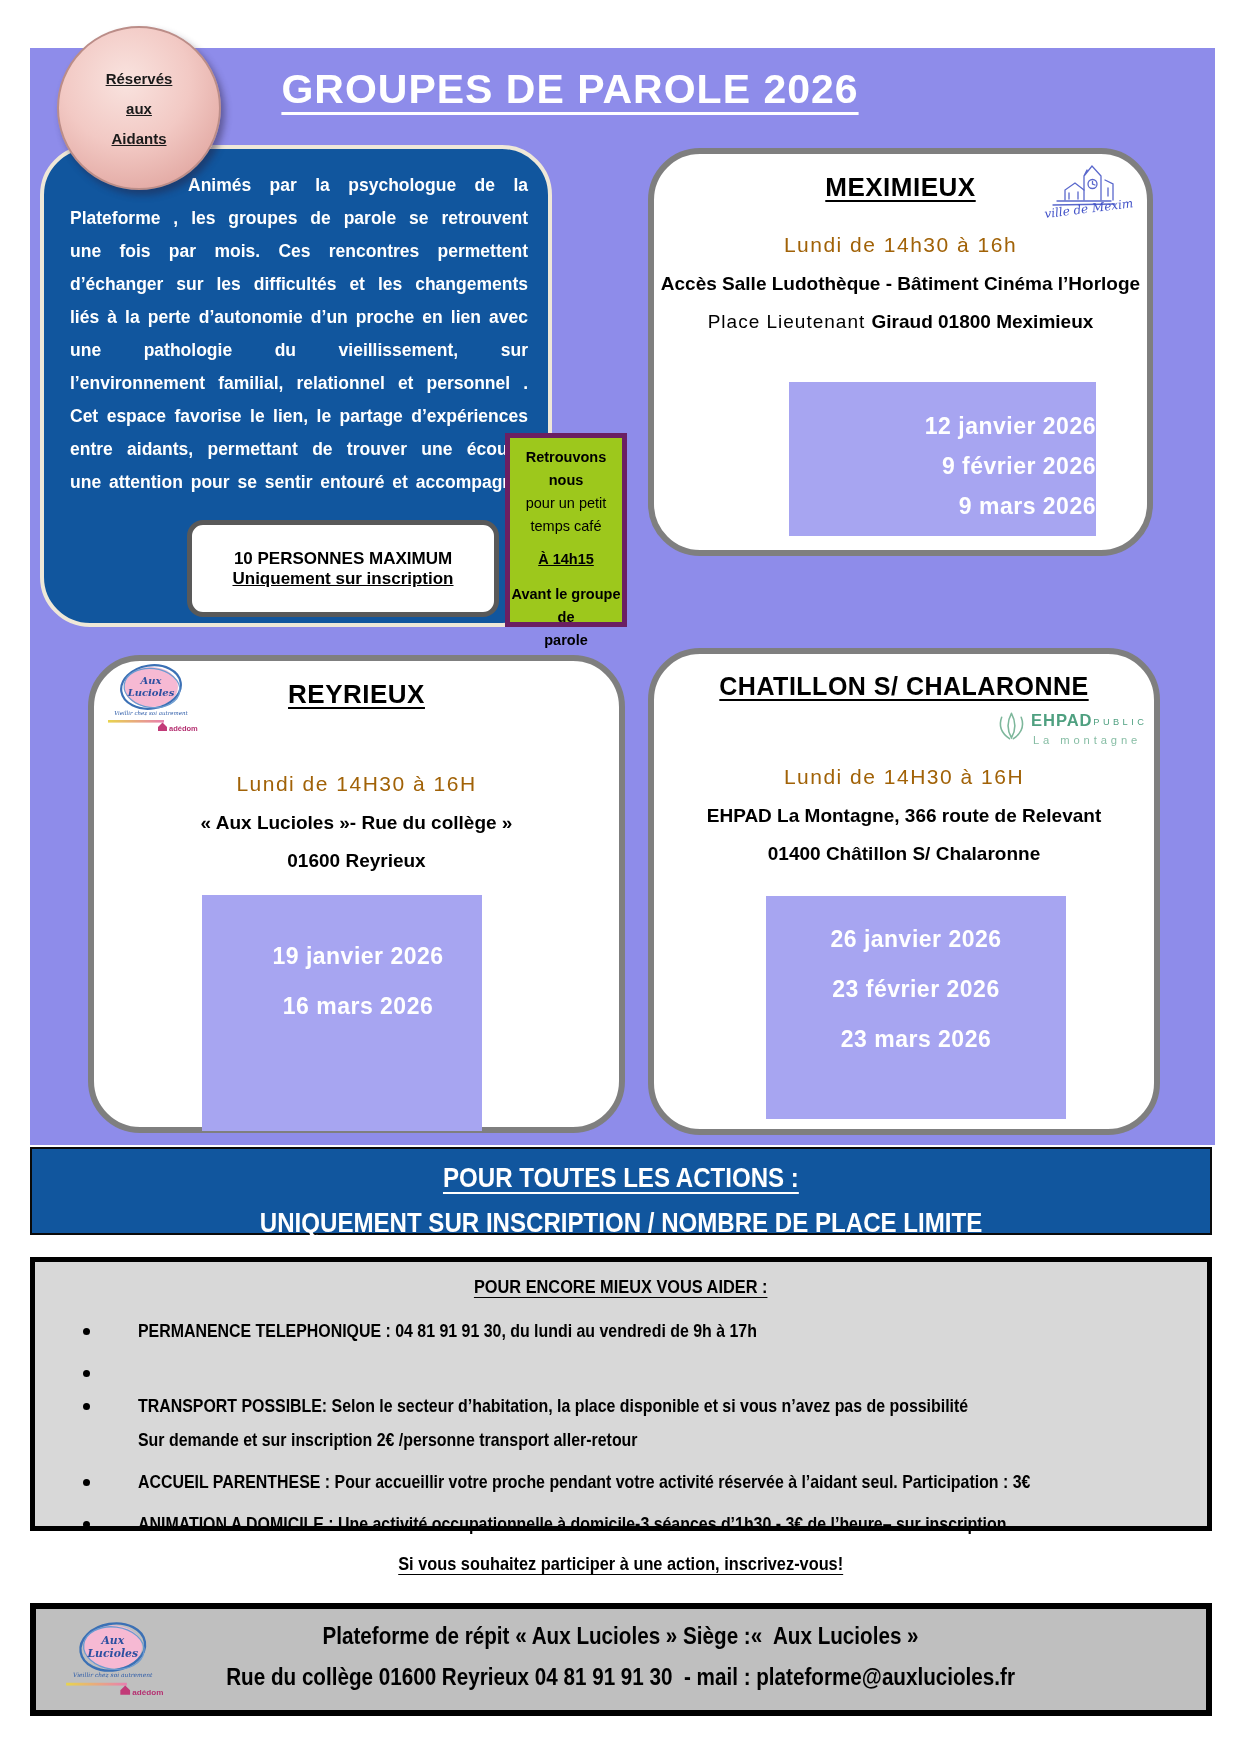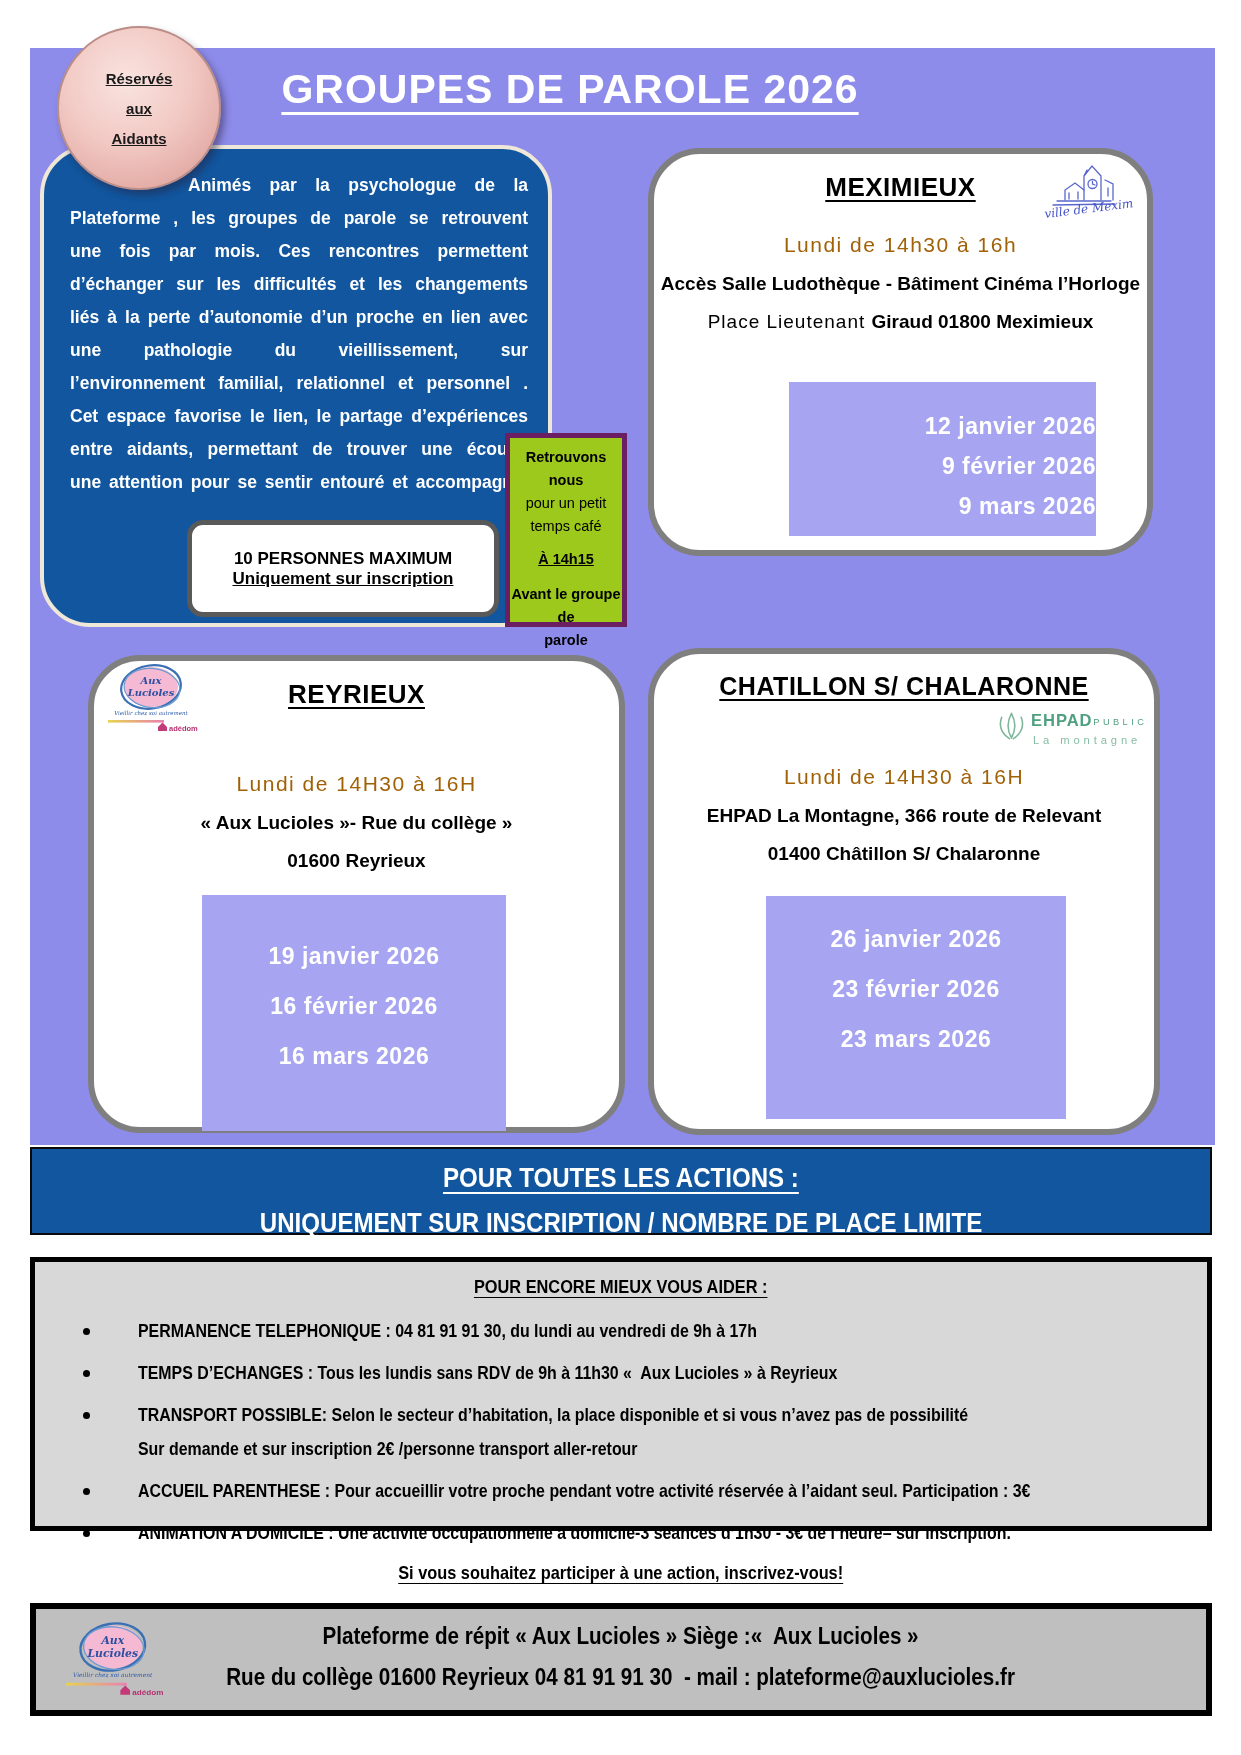--- a/index.html
+++ b/index.html
@@ -53,21 +53,21 @@
             font-weight:bold;font-size:23px;}
   .date-box div{letter-spacing:.5px;}
 
   #card-meximieux{left:648px;top:148px;width:505px;height:408px;}
   #card-meximieux .schedule{margin-top:30px;}
   #card-meximieux .date-box{left:135px;top:228px;width:307px;height:130px;padding-top:24px;line-height:40px;text-align:right;}
   .mex-logo{position:absolute;right:14px;top:6px;width:112px;height:74px;}
 
   #card-reyrieux{left:88px;top:655px;width:537px;height:478px;}
   #card-reyrieux .schedule{margin-top:62px;}
-  #card-reyrieux .date-box{left:108px;top:234px;width:304px;height:200px;padding-top:36px;line-height:50px;}
+  #card-reyrieux .date-box{left:108px;top:234px;width:248px;height:200px;padding-top:36px;line-height:50px;padding-left:32px;}
   .lucioles-logo{position:absolute;left:12px;top:2px;width:96px;height:72px;}
 
   #card-chatillon{left:648px;top:648px;width:512px;height:487px;}
   #card-chatillon .city{font-size:25px;}
   #card-chatillon .schedule{margin-top:64px;}
   #card-chatillon .date-box{left:112px;top:242px;width:300px;height:205px;padding-top:18px;line-height:50px;}
   .ehpad-logo{position:absolute;right:8px;top:50px;width:156px;height:48px;}
 
   
   .cond{display:inline-block;transform:scaleX(.86);transform-origin:50% 50%;white-space:pre;}
@@ -170,21 +170,20 @@
       <rect x="2" y="57" width="56" height="2.6" fill="url(#adgrad)"></rect>
       <polygon points="52,64 56.5,59.5 61,64 61,68 52,68" fill="#c23a78"></polygon>
       <text x="63" y="68" font-size="7.5" font-weight="bold" fill="#b53071" font-family="Liberation Sans, sans-serif">adédom</text>
     </svg>
     <div class="city">REYRIEUX</div>
     <div class="schedule">Lundi de 14H30 à 16H</div>
     <div class="venue">« Aux Lucioles »- Rue du collège »</div>
     <div class="address"><span class="bold">01600 Reyrieux</span></div>
     <div class="date-box">
       <div>19 janvier 2026</div>
-      <div>16 février 2026</div>
       <div>16 mars 2026</div>
     </div>
   </div>
 
   <div class="card" id="card-chatillon">
     <svg class="ehpad-logo" viewBox="0 0 160 48">
       <g stroke="#7db79b" stroke-width="1.6" fill="none" stroke-linecap="round">
         <path d="M12,13 Q7,26 20,35"></path>
         <path d="M32,13 Q37,26 24,35"></path>
         <path d="M22,9 Q15,22 22,34 Q29,22 22,9"></path>
@@ -211,21 +210,20 @@
 
   <div class="help-box">
     <div class="help-title"><span class="cond">POUR ENCORE MIEUX VOUS AIDER :</span></div>
     <div class="bullets">
       <div class="brow">
         <span class="dot"></span>
         <span class="btxt"><span class="cond-l">PERMANENCE TELEPHONIQUE : 04 81 91 91 30, du lundi au vendredi de 9h à 17h</span></span>
       </div>
       <div class="brow">
         <span class="dot"></span>
-        <span class="btxt"><span class="cond-l">TEMPS D’ECHANGES : Tous les lundis sans RDV de 9h à 11h30 «  Aux Lucioles » à Reyrieux</span></span>
       </div>
       <div class="brow">
         <span class="dot"></span>
         <span class="btxt"><span class="cond-l">TRANSPORT POSSIBLE: Selon le secteur d’habitation, la place disponible et si vous n’avez pas de possibilité</span></span>
       </div>
       <div class="bcont"><span class="cond-l">Sur demande et sur inscription 2€ /personne transport aller-retour</span></div>
       <div class="brow">
         <span class="dot"></span>
         <span class="btxt"><span class="cond-l">ACCUEIL PARENTHESE : Pour accueillir votre proche pendant votre activité réservée à l’aidant seul. Participation : 3€</span></span>
       </div>

